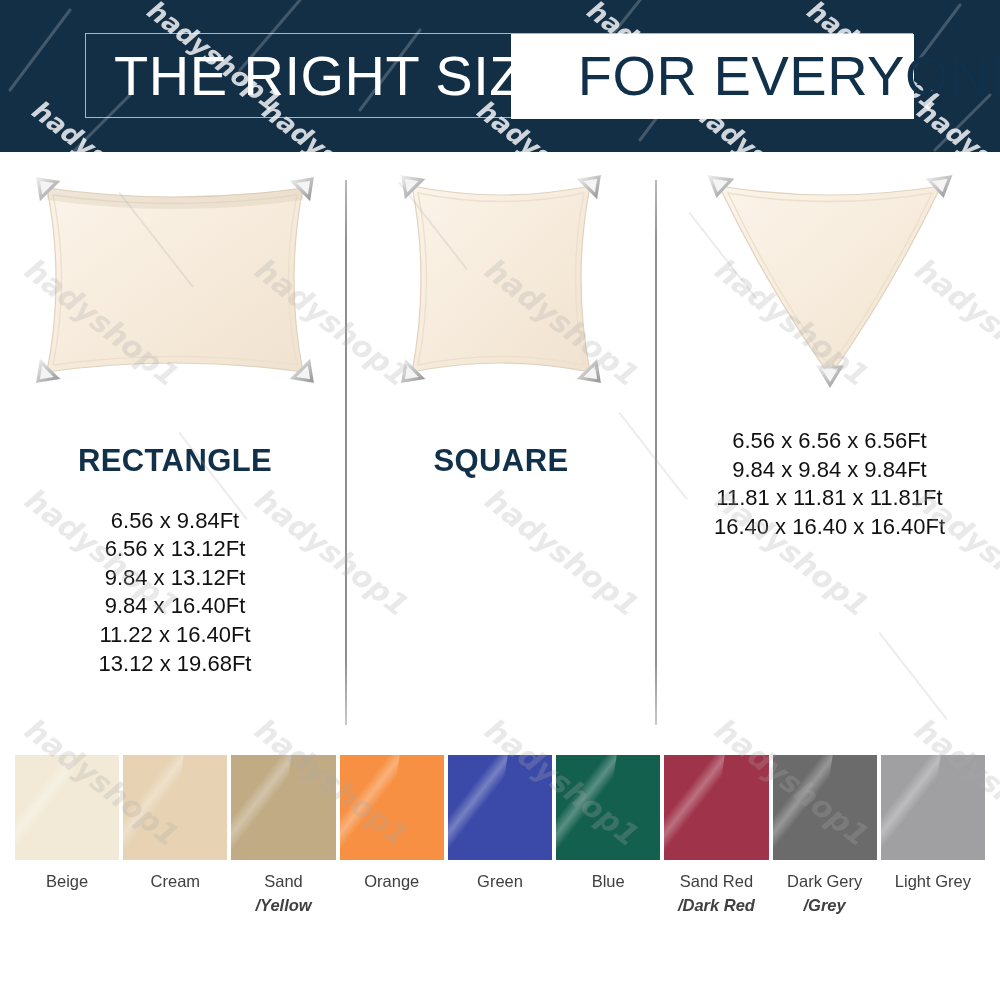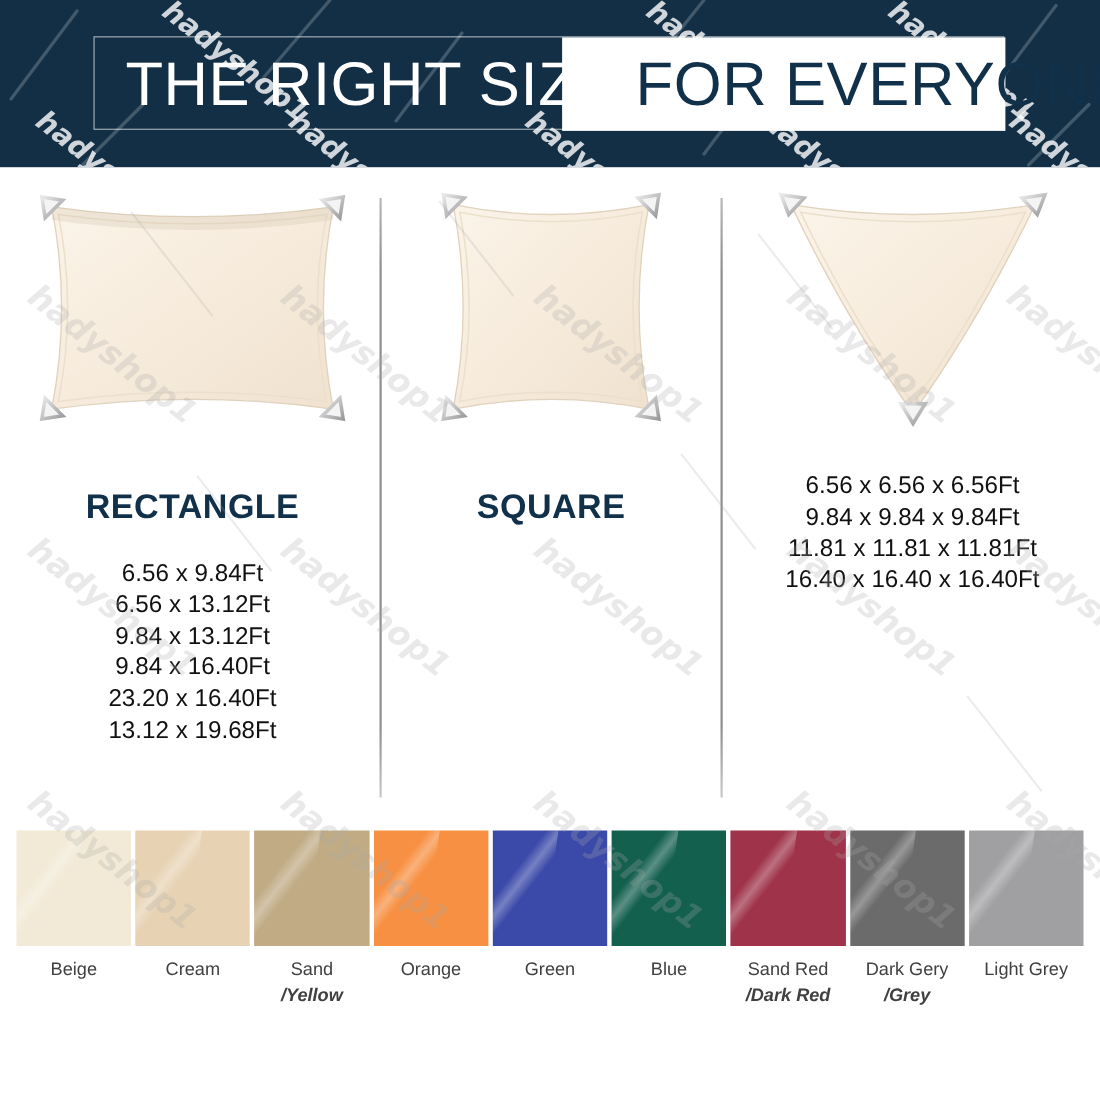--- a/index.html
+++ b/index.html
@@ -279,21 +279,21 @@
           <path d="M 283 211 L 264 208 L 280 192 Z"></path>
         </g>
       </svg>
     </div>
     <h2 class="shape-title">RECTANGLE</h2>
     <ul class="size-list">
       <li>6.56 x 9.84Ft</li>
       <li>6.56 x 13.12Ft</li>
       <li>9.84 x 13.12Ft</li>
       <li>9.84 x 16.40Ft</li>
-      <li>23.20 x 16.40Ft</li>
+      <li>11.22 x 16.40Ft</li>
       <li>13.12 x 19.68Ft</li>
     </ul>
   </div>
 
   <div class="col col-square">
     <div class="shape-stage">
       <svg width="210" height="218" viewBox="0 0 210 218">
         <defs>
           <linearGradient id="sqFab" x1="0" y1="0" x2="1" y2="1">
             <stop offset="0%" stop-color="#fbf4e9"></stop>

